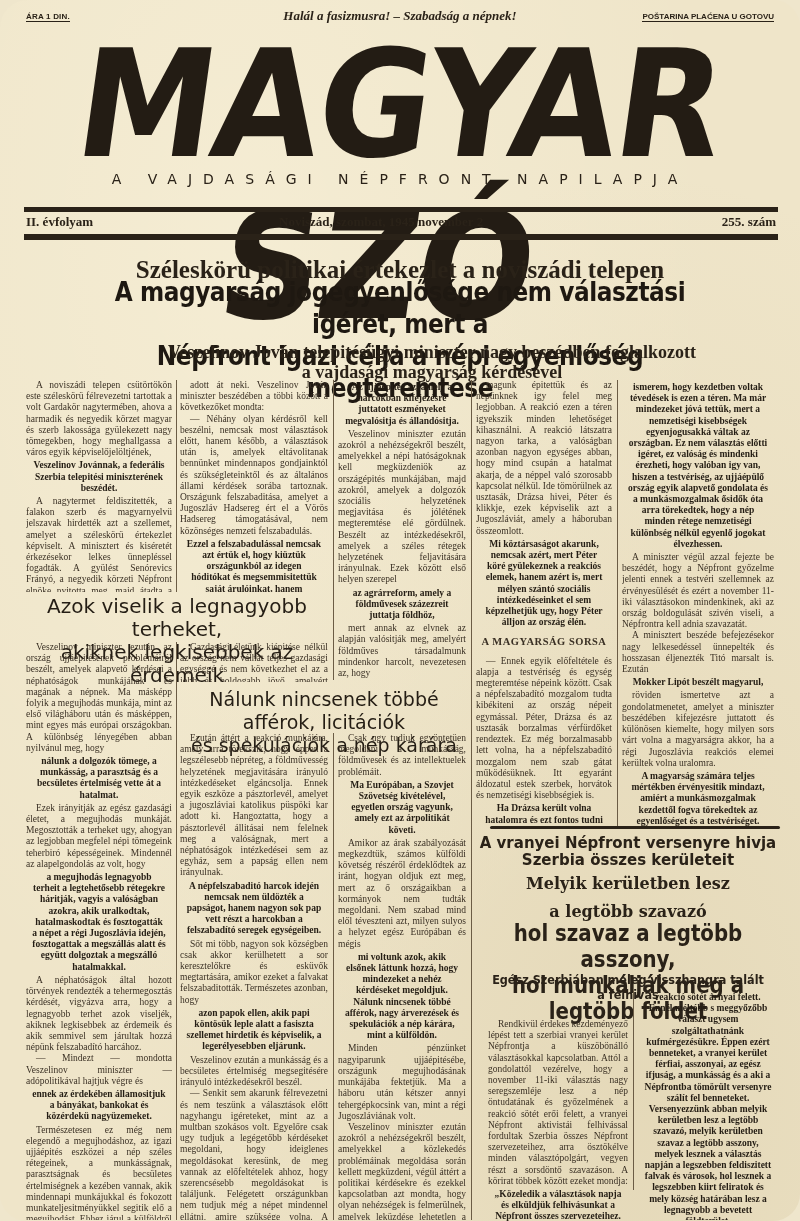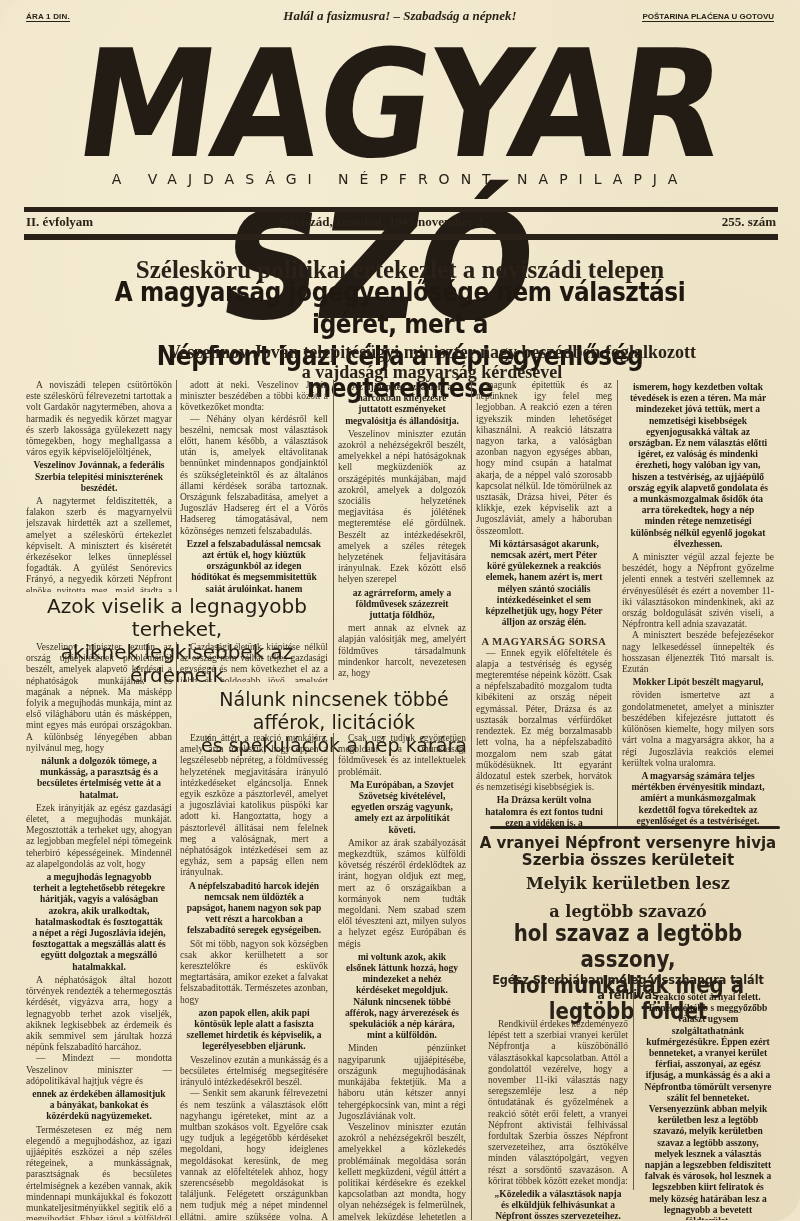--- a/index.html
+++ b/index.html
@@ -28,21 +28,21 @@
   .dateline .vol { position:absolute; left:2px; }
   .dateline .date { position:absolute; left:255px; }
   .dateline .num { position:absolute; right:2px; }
   .kicker { top:256px; left:0; width:800px; text-align:center; font-family:"Liberation Serif", serif; font-weight:bold; font-size:25px; }
   .headline { top:276px; left:20px; width:760px; text-align:center; font-family:"DejaVu Sans", sans-serif; font-weight:bold;
     font-size:27px; line-height:32px; transform:scaleX(0.86); transform-origin:center top; letter-spacing:-0.5px; color:#1e1811; }
   .deck { top:342px; left:0; width:800px; text-align:center; font-family:"Liberation Serif", serif; font-weight:bold; font-size:18px; line-height:20px;padding-left:32px; }
   .col { position:absolute; font-size:9.5px; line-height:11.2px; text-align:justify; overflow:hidden; color:#3a3024; }
   .col p { margin:0; text-indent:10px; }
   .col .b { font-weight:bold; text-align:center; margin:2px 6px; text-indent:0; color:#241d14; }
-  .col .h { font-weight:bold; text-align:center; font-size:10.5px; margin:8px 0 0; text-indent:0; letter-spacing:0.5px; }
+  .col .h { font-weight:bold; text-align:center; font-size:10.5px; margin:8px 0 8px; text-indent:0; letter-spacing:0.5px; }
   .vline { position:absolute; width:1px; background:#6b5c45; }
   .sechead { position:absolute; text-align:center; font-family:"DejaVu Sans", sans-serif; font-size:20px; line-height:23px; color:#241d14; }
   .box-rule { position:absolute; height:3px; background:#2a2218; border-radius:2px; }
   .vr-kicker { position:absolute; text-align:center; font-family:"DejaVu Sans", sans-serif; font-weight:bold; font-size:15px; line-height:17px; }
   .vr-head1 { position:absolute; text-align:center; font-family:"DejaVu Serif", serif; font-weight:bold; font-size:16px; line-height:28px; }
   .vr-head2 { position:absolute; text-align:center; font-family:"DejaVu Sans", sans-serif; font-weight:bold; font-size:23px; line-height:26px; transform:scaleX(0.86); transform-origin:center top; }
   .vr-deck { position:absolute; text-align:center; font-family:"DejaVu Sans", sans-serif; font-weight:bold; font-size:12.5px; transform:scaleX(0.9); transform-origin:center top; }
 </style>
 </head>
 <body>
@@ -124,37 +124,37 @@
       <p>A néphatóságok által hozott törvények rendezték a tehermegosztás kérdését, vigyázva arra, hogy a legnagyobb terhet azok viseljék, akiknek legkisebbek az érdemeik és akik semmivel sem járultak hozzá népünk felszabadító harcához.</p>
       <p>— Mindezt — mondotta Veszelinov miniszter — adópolitikával hajtjuk végre és</p>
       <p class="b">ennek az érdekében államositjuk a bányákat, bankokat és közérdekü nagyüzemeket.</p>
       <p>Természetesen ez még nem elegendő a megujhodáshoz, az igazi ujjáépités eszközei a nép széles rétegeinek, a munkásságnak, parasztságnak és becsületes értelmiségnek a kezében vannak, akik mindennapi munkájukkal és fokozott munkateljesitményükkel segitik elő a megujhodást. Ehhez járul a külföldről jövő segitség és ezt a célt szolgálja a hadikárpótlás, amelyet az itt okozott károkért jogosan elvárunk. Ezek az alapeszközeink az ujjáépitéshez, amelyeket a legcélszerübben fogunk felhasználni. Mindenesetre, anélkül, hogy a külföld segitségét lebecsülnénk,</p>
     </div>
   <div class="vline" style="left:176px;top:642px;height:578px;"></div>
   <div class="col" style="left:180px;top:642px;width:148px;height:40px;">
       <p>Gazdasági életünk kiépitése nélkül az ország nem válhat teljes gazdasági egységgé és nem következhet el az a jobb és boldogabb jövő, amelyért mindannyian dolgozunk és amelyért harcoltunk.</p>
     </div>
 
-  <div class="sechead" style="left:178px;top:688px;width:292px;font-size:19px;padding-left:10px;">
+  <div class="sechead" style="left:178px;top:688px;width:292px;font-size:19px;">
     <div>Nálunk nincsenek többé afférok, licitációk</div>
     <div>és spekulációk a nép kárára</div>
   </div>
   <div class="col" style="left:180px;top:733px;width:148px;height:487px;">
       <p>Ezután áttért a reakció munkájára, amely arra törekszik, hogy éppen a legszélesebb népréteg, a földművesség helyzetének megjavitására irányuló intézkedéseket elgáncsolja. Ennek egyik eszköze a pásztorlevél, amelyet a jugoszláviai katolikus püspöki kar adott ki. Hangoztatta, hogy a pásztorlevél állitásai nem felelnek meg a valóságnak, mert a néphatóságok intézkedései sem az egyház, sem a papság ellen nem irányulnak.</p>
       <p class="b">A népfelszabaditó harcok idején nemcsak nem üldözték a papságot, hanem nagyon sok pap vett részt a harcokban a felszabadító seregek egységeiben.</p>
       <p>Sőt mi több, nagyon sok községben csak akkor kerülhetett a sor keresztelőkre és esküvők megtartására, amikor ezeket a falvakat felszabaditották. Természetes azonban, hogy</p>
       <p class="b">azon papok ellen, akik papi köntösük leple alatt a fasiszta szellemet hirdetik és képviselik, a legerélyesebben eljárunk.</p>
       <p>Veszelinov ezután a munkásság és a becsületes értelmiség megsegitésére irányuló intézkedésekről beszél.</p>
       <p>— Senkit sem akarunk félrevezetni és nem teszünk a választások előtt nagyhangu igéreteket, mint az a multban szokásos volt. Egyelőre csak ugy tudjuk a legégetőbb kérdéseket megoldani, hogy ideiglenes megoldásokat keresünk, de meg vannak az előfeltételek ahhoz, hogy szerencsésebb megoldásokat is találjunk. Felégetett országunkban nem tudjuk még a népet mindennel ellátni, amire szüksége volna. A munkásság jó fizetést kap, de nem tudja megvásárolni, amit akar.</p>
     </div>
   <div class="vline" style="left:333px;top:733px;height:487px;"></div>
   <div class="col" style="left:338px;top:733px;width:128px;height:487px;">
       <p>Csak ugy tudjuk egyöntetüen megoldani a munkásság, földművesek és az intellektuelek problémáit.</p>
       <p class="b">Ma Európában, a Szovjet Szövetség kivételével, egyetlen ország vagyunk, amely ezt az árpolitikát követi.</p>
-      <p>Amikor az árak szabályozását megkezdtük, számos külföldi követség részéről érdeklődtek az iránt, hogyan oldjuk ezt meg, mert az ő országaikban a kormányok nem tudták megoldani. Nem szabad szem elől téveszteni azt, milyen sulyos a helyzet egész Európában és mégis</p>
+      <p>Amikor az árak szabályozását megkezdtük, számos külföldi követség részéről érdeklődtek az iránt, hogyan oldjuk ezt meg, mert az ő országaikban a kormányok nem tudták megoldani. Nem szabad mind elől téveszteni azt, milyen sulyos a helyzet egész Európában és mégis</p>
       <p class="b">mi voltunk azok, akik elsőnek láttunk hozzá, hogy mindezeket a nehéz kérdéseket megoldjuk. Nálunk nincsenek többé afférok, nagy árverezések és spekulációk a nép kárára, mint a külföldön.</p>
       <p>Minden pénzünket nagyiparunk ujjáépitésébe, országunk megujhodásának munkájába fektetjük. Ma a háboru után kétszer annyi tehergépkocsink van, mint a régi Jugoszláviának volt.</p>
       <p>Veszelinov miniszter ezután azokról a nehézségekről beszélt, amelyekkel a közlekedés problémáinak megoldása során kellett megküzdeni, végül áttért a politikai kérdésekre és ezekkel kapcsolatban azt mondta, hogy olyan nehézségek is felmerülnek, amelyek leküzdése lehetetlen a kormány részéről, ha a nép nem foglalkozik teljes érdemükben azokkal. Beszélt a mi demokráciánk és a nyugati államok demokráciája között mutatkozó különbségről, kiemelve azt, hogy nálunk minden hatalom a nép kezében van és minden fölött a nép rendelkezik.</p>
     </div>
   <div class="vline" style="left:471px;top:828px;height:392px;"></div>
 
   <div class="box-rule" style="left:490px;top:826px;width:290px;"></div>
   <div class="vr-kicker" style="left:476px;top:835px;width:304px;">
     <div>A vranyei Népfront versenyre hivja</div>
     <div>Szerbia összes kerületeit</div>

